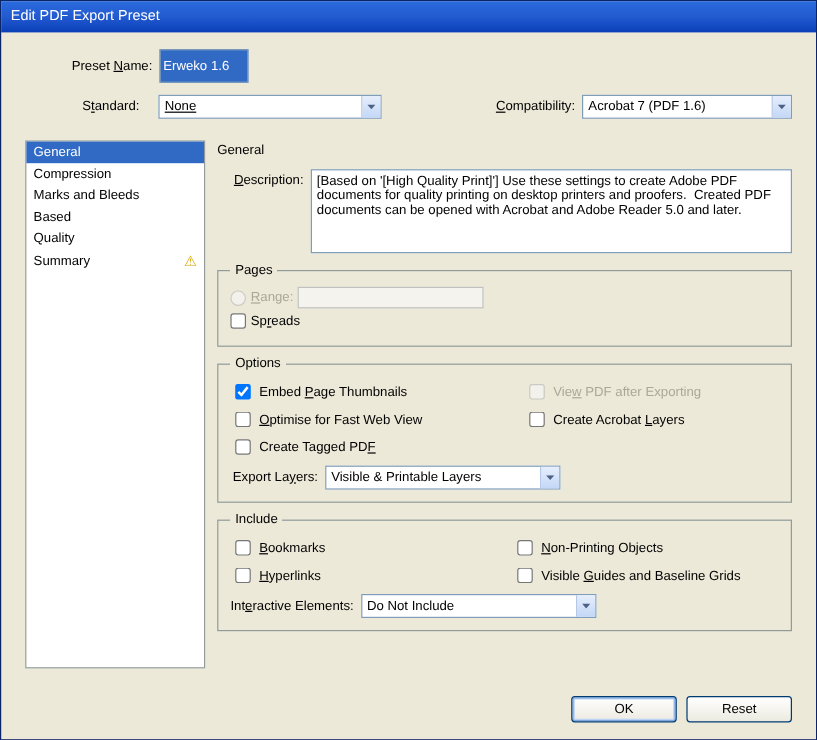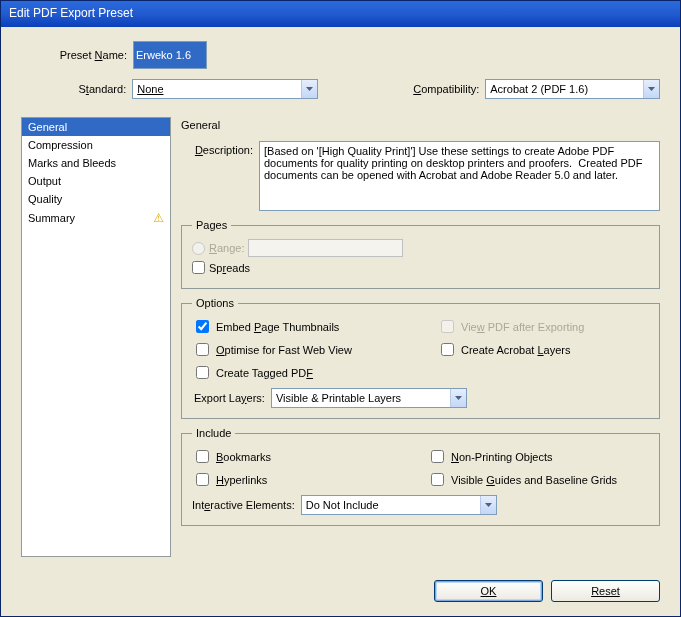--- a/index.html
+++ b/index.html
@@ -39,21 +39,21 @@
   .preset-input {
     width: 74px;
     height: 28px;
     border: 1px solid #7f9db9;
     background: #316ac5;
     color: #fff;
     font-family: inherit;
     font-size: 11px;
     padding: 1px 2px;
   }
-  .std-lbl { width: 112px; padding-right: 6px; }
+  .std-lbl { width: 112px; padding-right: 16px; }
   .select {
     height: 20px;
     border: 1px solid #7f9db9;
     background: #fff;
     font-family: inherit;
     font-size: 11px;
     display: flex;
     align-items: center;
     justify-content: space-between;
     padding: 0 0 0 4px;
@@ -135,27 +135,26 @@
   .incl-grid {
     display:grid;
     grid-template-columns: 235px 1fr;
     row-gap:4px;
   }
   .footer {
     display:flex; justify-content:flex-end; gap:8px;
     padding: 8px 20px 14px 0;
   }
   button.btn {
-    width:109px; height:22px;
+    width:88px; height:22px;
     border:1px solid #003c74;
     border-radius:3px;
     background: linear-gradient(#fff, #eceae0);
     font-family:inherit; font-size:11px;
     cursor:default;
-    text-decoration:underline;
   }
   button.btn.default {
     box-shadow: 0 0 0 1px #7ea6e0 inset, 0 0 0 2px #bcd4f6 inset;
   }
   .u { text-decoration: underline; }
 </style>
 </head>
 <body>
 
 <div class="window">
@@ -173,21 +172,21 @@
       <div class="select std-select">
         <span>None</span>
         <span class="arrow">
             <svg viewBox="0 0 7 4">
               <path d="M0 0 L3.5 4 L7 0 Z" fill="#4d6185"></path>
             </svg>
           </span>
       </div>
       <label class="compat-lbl"><span class="u">C</span>ompatibility:</label>
       <div class="select compat-select">
-        <span>Acrobat 2 (PDF 1.6)</span>
+        <span>Acrobat 7 (PDF 1.6)</span>
         <span class="arrow">
             <svg viewBox="0 0 7 4">
               <path d="M0 0 L3.5 4 L7 0 Z" fill="#4d6185"></path>
             </svg>
           </span>
       </div>
     </div>
   </div>
 
   <div class="body">
@@ -195,21 +194,21 @@
       <div class="sidebar-item sel">
           <span>General</span>
         </div>
       <div class="sidebar-item">
           <span>Compression</span>
         </div>
       <div class="sidebar-item">
           <span>Marks and Bleeds</span>
         </div>
       <div class="sidebar-item">
-          <span>Output</span>
+          <span>Based</span>
         </div>
       <div class="sidebar-item">
           <span>Quality</span>
         </div>
       <div class="sidebar-item">
         <span>Summary</span>
         <span class="warn-icon">⚠</span>
       </div>
     </div>
 

